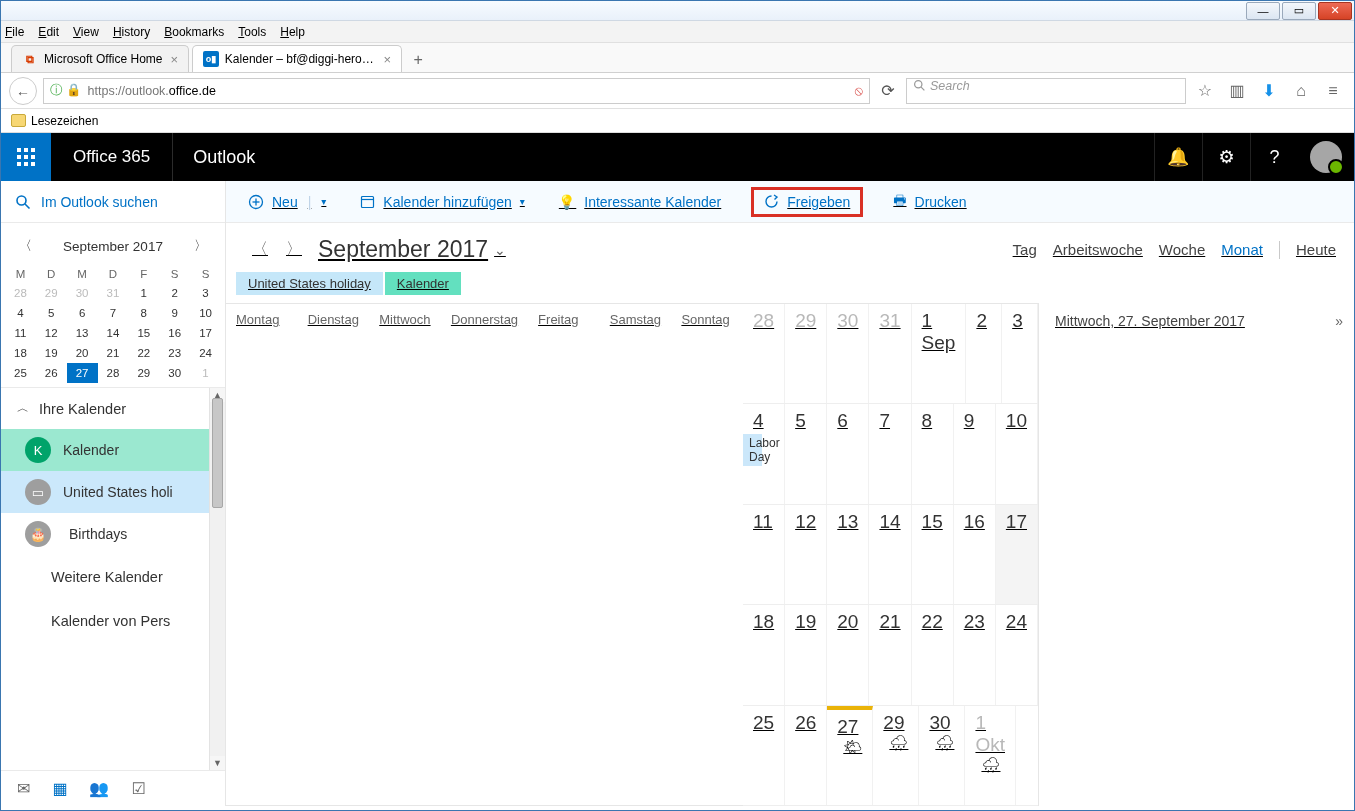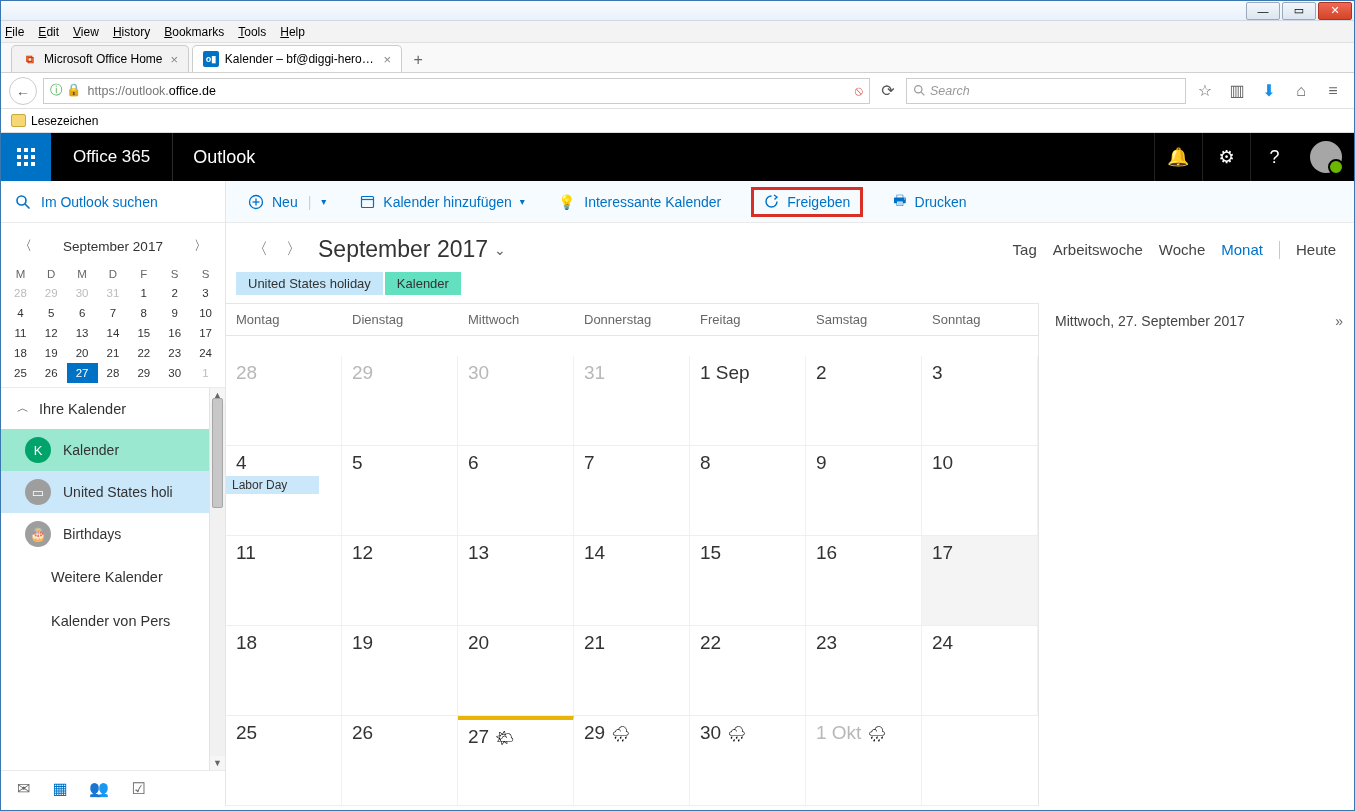--- a/index.html
+++ b/index.html
@@ -22,21 +22,21 @@
 .tab .close-x { margin-left:8px; color:#888; font-size:13px;}
 .newtab{ width:26px; height:24px; display:flex; align-items:center; justify-content:center; color:#666; font-size:16px; border:1px solid transparent; border-radius:3px;}
 
 .urlbar { height:36px; display:flex; align-items:center; padding:0 8px; gap:6px; border-bottom:1px solid #e0e0e0;}
 .navbtn{ width:28px; height:28px; border:1px solid #ccc; border-radius:14px; display:flex; align-items:center; justify-content:center; color:#555; font-size:14px;}
 .urlfield{ flex:1; height:26px; border:1px solid #ccc; display:flex; align-items:center; padding:0 6px; font-size:12.5px; color:#777;}
 .urlfield .lock{ color:#4caf50; margin-right:6px;}
 .urlfield .domain{ color:#000;}
 .urlfield .warn{ margin-left:auto; color:#d9534f; font-size:13px;}
 .reload{ width:24px; display:flex; align-items:center; justify-content:center; color:#555;}
-.searchfield{ width:280px; height:26px; border:1px solid #ccc; display:flex; align-items:center; padding:0 6px; font-size:12.5px; color:#999;}
+.searchfield{ width:280px; height:26px; border:1px solid #ccc; display:flex; align-items:flex-start; padding:0 6px; font-size:12.5px; color:#999;}
 .searchfield svg{ margin-right:4px;}
 .tbicon{ width:26px; height:26px; display:flex; align-items:center; justify-content:center; color:#666; font-size:16px;}
 .tbicon.blue{color:#1691e8;}
 .bookbar{ height:24px; display:flex; align-items:center; padding:0 10px; font-size:12px; border-bottom:1px solid #ddd;}
 .bookbar .folder{ width:15px;height:13px;background:#f7d774;border:1px solid #c9a93a;border-radius:2px;margin-right:5px;}
 
 .o365bar{ height:48px; background:#000; color:#fff; display:flex; align-items:center;}
 .o365bar .applaunch{ width:50px; height:48px; background:#0072c6; display:flex; align-items:center; justify-content:center;}
 .o365bar .applaunch .grid{ width:18px;height:18px; display:grid; grid-template-columns:repeat(3,4px); grid-template-rows:repeat(3,4px); gap:3px;}
 .o365bar .applaunch .grid i{ background:#fff;}
@@ -68,40 +68,40 @@
 .grouptitle{ display:flex; align-items:center; padding:12px 16px; font-size:14.5px; color:#333;}
 .grouptitle .chev{ margin-right:10px; font-size:12px;}
 .calitem{ display:flex; align-items:center; padding:8px 10px 8px 24px; font-size:14px; color:#333;}
 .calitem .badge{ width:26px; height:26px; border-radius:50%; display:flex; align-items:center; justify-content:center; color:#fff; font-size:13px; margin-right:12px;}
 .calitem.green{ background:#9be8d0;} .calitem.green .badge{ background:#00a36a;}
 .calitem.blue{ background:#cbe8fb;} .calitem.blue .badge{ background:#9e9e9e;}
 .calitem .badge.grey{ background:#9e9e9e;}
 .moreitem{ padding:14px 16px 14px 50px; font-size:14.5px; color:#333;}
 .bottombar{ height:36px; border-top:1px solid #eaeaea; display:flex; align-items:center; gap:22px; padding:0 16px; color:#666; font-size:16px;}
 
-.maincol{ flex:1; display:flex; flex-direction:column; min-width:0;}
+.maincol{ flex:1; display:flex; flex-direction:column; min-width:0;text-decoration:underline;}
 .cmdbar{ height:42px; display:flex; align-items:center; padding:0 18px; gap:26px; border-bottom:1px solid #eaeaea; background:#f6fbff;}
 .cmdbtn{ display:flex; align-items:center; gap:8px; color:#0072c6; font-size:14px; padding:4px 4px; cursor:pointer; white-space:nowrap;}
 .cmdbtn .sep{ color:#c0d4e8; margin:0 2px;}
 .cmdbtn.highlight{ border:3px solid #d93025; padding:4px 10px;}
 .cmdbtn svg{ flex:none;}
 
 .monthhdr{ display:flex; align-items:center; padding:12px 18px 0; gap:2px;}
 .monthhdr .navarr{ color:#666; font-size:16px; padding:4px 8px;}
 .monthhdr .title{ font-size:23px; color:#333; display:flex; align-items:center; gap:6px; margin-left:6px;}
 .viewswitch{ margin-left:auto; display:flex; align-items:center; gap:16px; font-size:15px; color:#444;}
 .viewswitch .on{ color:#0072c6;}
 .viewswitch .div{ width:1px; height:18px; background:#c9c9c9; }
 .caltabs{ padding:8px 18px 8px 10px; display:flex; gap:2px;align-items:center;}
 .caltabs .ct{ font-size:13px; padding:4px 12px;}
 .caltabs .ct.blue{ background:#c5e7f9; color:#333;}
 .caltabs .ct.green{ background:#63e0bf; color:#333;}
 
 .gridwrap{ flex:1; display:flex; min-height:0;}
-.calgrid{ flex:1; border-top:1px solid #e6e6e6; display:flex; flex-direction:column;gap:20px;}
+.calgrid{ flex:1; border-top:1px solid #e6e6e6; display:flex; flex-direction:row;}
 .dayhdr{ display:grid; grid-template-columns:repeat(7,1fr); border-bottom:1px solid #e6e6e6;}
 .dayhdr div{ padding:8px 10px; font-size:13px; color:#666;}
 .weeks{ flex:1; display:grid; grid-template-rows:repeat(5,1fr);}
 .week{ display:grid; grid-template-columns:repeat(7,1fr); border-bottom:1px solid #eee;}
 .cell{ position:relative; border-right:1px solid #f1f1f1; padding:6px 10px;}
 .cell .num{ font-size:19px; color:#333;}
 .cell .num.faded{ color:#b8b8b8;}
 .cell.grey{ background:#f4f4f4;}
 .cell.todaytop{ border-top:4px solid #eab308;}
 .cell .event{ position:absolute; left:0; right:22px; top:30px; background:#cbe7fa; font-size:12px; color:#333; padding:2px 6px;}
@@ -282,21 +282,21 @@
           <div class="calitem green">
             <span class="badge">K</span>
             <span style="overflow: hidden; white-space: nowrap;">Kalender</span>
           </div>
           <div class="calitem blue">
             <span class="badge">▭</span>
             <span style="overflow: hidden; white-space: nowrap;">United States holi</span>
           </div>
           <div class="calitem ">
             <span class="badge grey">🎂</span>
-            <span style="overflow: hidden; white-space: nowrap;">Birthdays</span>
+            <span style="overflow: hidden; white-space: nowrap; margin-left: 6px;">Birthdays</span>
           </div>
         </div>
       <div class="moreitem">Weitere Kalender</div>
       <div class="moreitem">Kalender von Pers</div>
       <div class="scroll">
         <div class="arrup">▲</div>
         <div class="thumb"></div>
         <div class="arrdown">▼</div>
       </div>
     </div>

